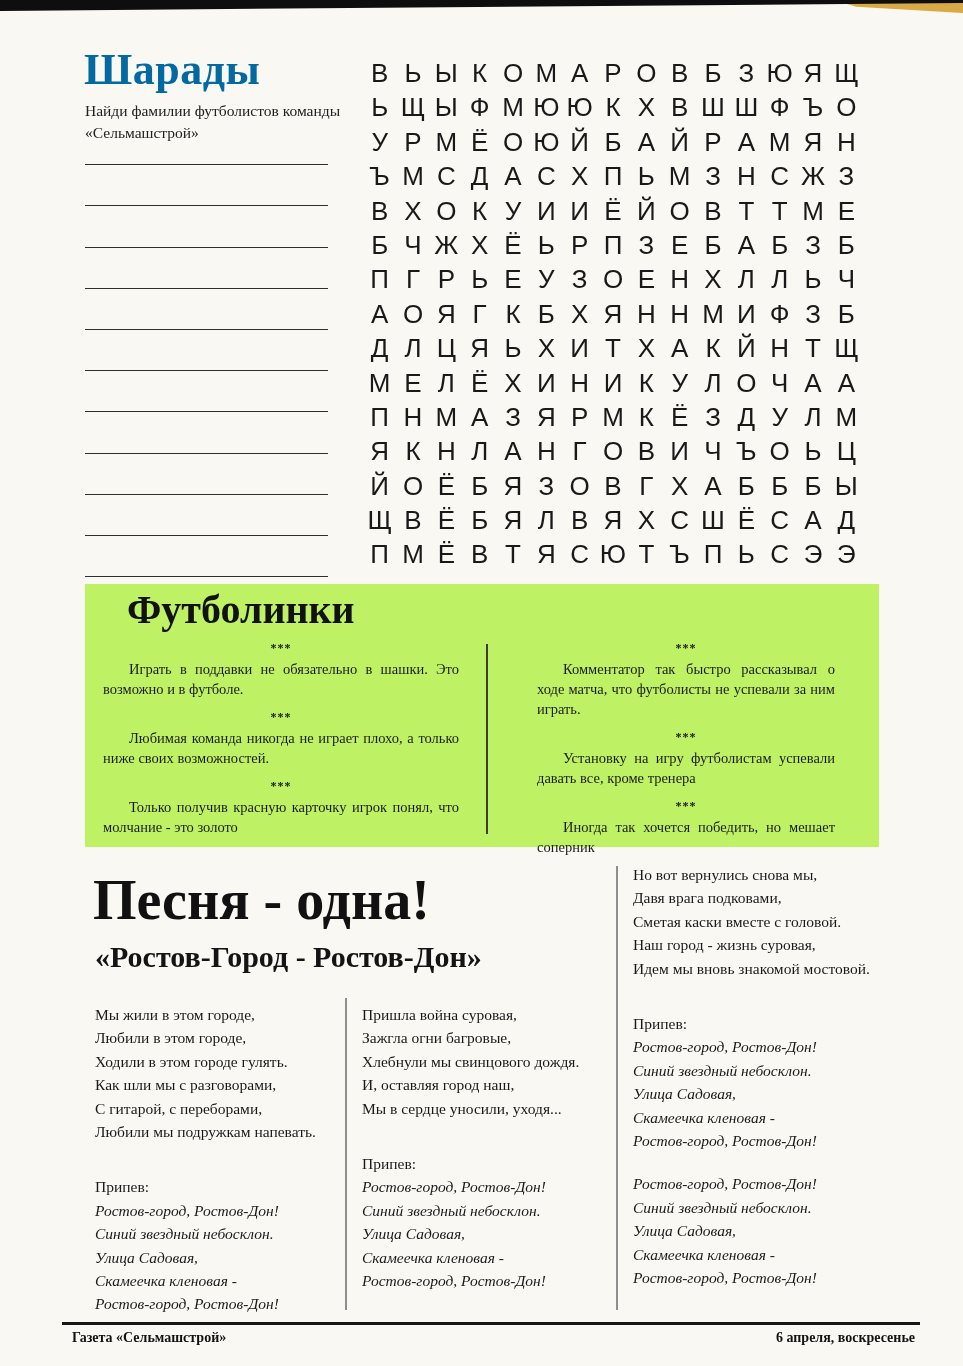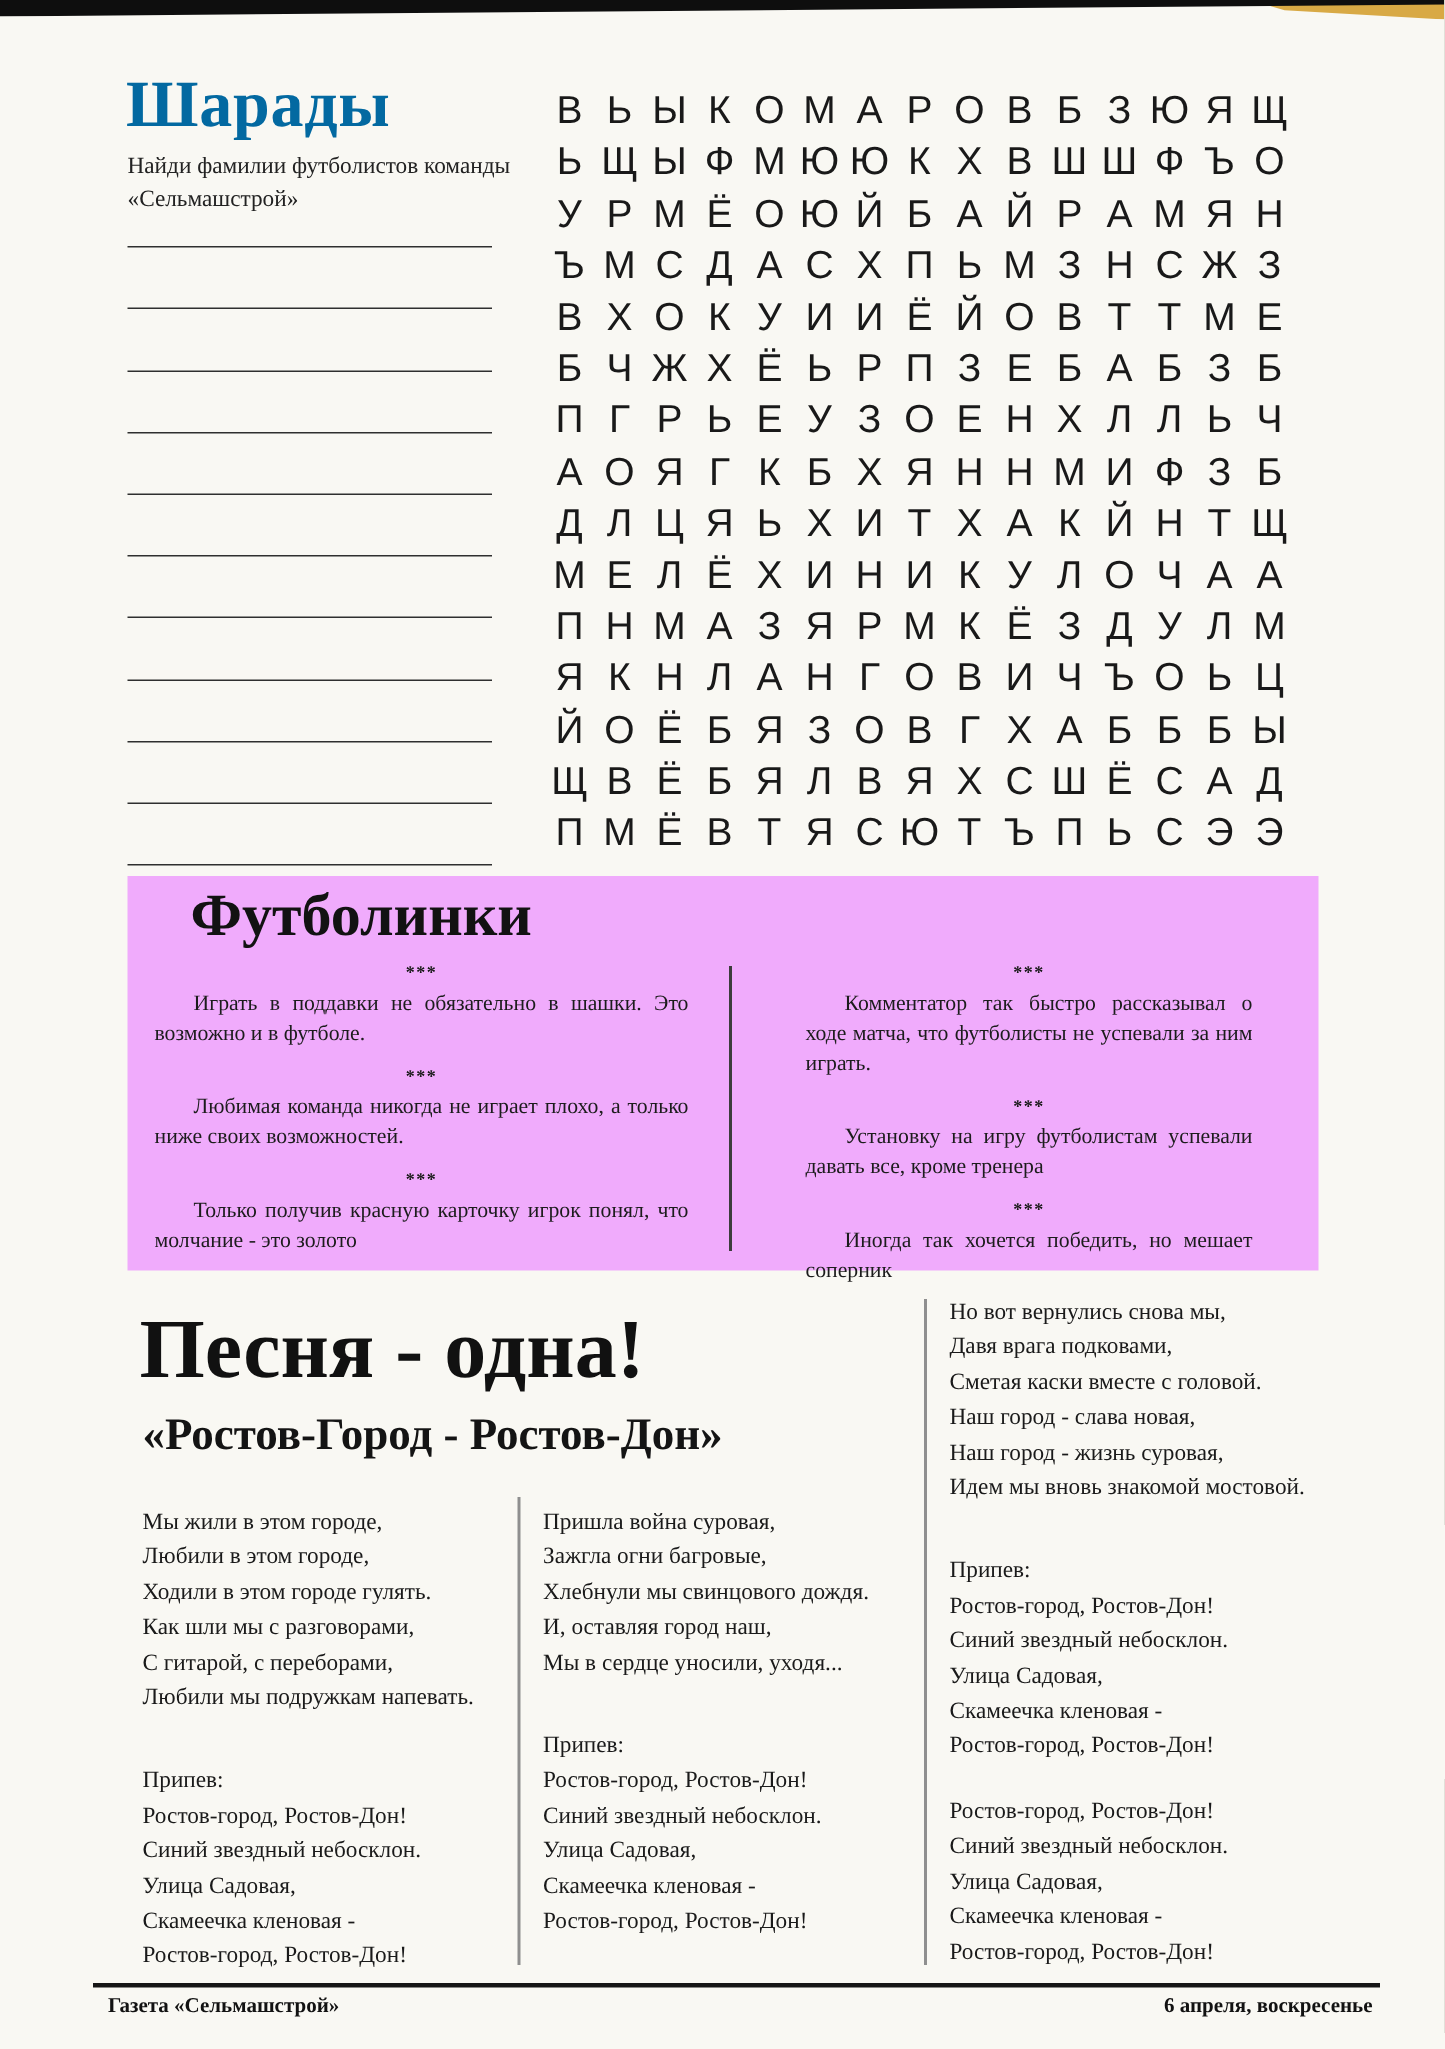--- a/index.html
+++ b/index.html
@@ -42,21 +42,21 @@
     position:absolute; left:363px; top:56px; width:500px;
     display:grid; grid-template-columns:repeat(15, 1fr);
     font-family:"Liberation Sans", sans-serif;
     font-size:26px; color:#191919;
   }
   .grid-cell { height:34.4px; line-height:34.4px; text-align:center; }
 
   
   .fut-box {
     position:absolute; left:85px; top:584px; width:794px; height:263px;
-    background:#f0abfc;
+    background:#bef264;
   }
   .fut-title {
     position:absolute; left:42px; top:2px; margin:0;
     font-size:40px; font-weight:bold; color:#121212;
   }
   .fut-divider {
     position:absolute; left:401px; top:60px; width:2px; height:190px;
     background:#3c3c3c;
   }
   .fut-col { position:absolute; top:56px; }
@@ -79,21 +79,21 @@
   }
   .song-col { position:absolute; }
   .song-col-0 { left:95px;  top:1003px; width:240px; }
   .song-col-1 { left:362px; top:1003px; width:245px; }
   .song-col-2 { left:633px; top:863px;  width:262px; }
   .v-divider { position:absolute; width:1.5px; background:#8f8f8f; }
   .v-divider-1 { left:345px; top:998px; height:312px; }
   .v-divider-2 { left:616px; top:866px; height:444px; }
   .lyric-line { font-size:15.5px; line-height:23.4px; white-space:nowrap; }
   .chorus-label { font-size:15.5px; line-height:23.4px; margin-top:32px; }
-  .chorus .lyric-line { }
+  .chorus .lyric-line { font-style:italic; }
   .chorus-repeat { margin-top:20px; }
 
   
   .footer-rule {
     position:absolute; left:62px; top:1322px; width:858px; height:2.5px;
     background:#161616;
   }
   .footer-left {
     position:absolute; left:72px; top:1330px;
     font-size:14px; font-weight:bold; color:#121212;
@@ -426,21 +426,20 @@
           <div class="lyric-line">Скамеечка кленовая -</div>
           <div class="lyric-line">Ростов-город, Ростов-Дон!</div>
         </div>
       </div>
     <div class="v-divider v-divider-2"></div>
     <div class="song-col song-col-2" id="song-col-2">
         <div class="verse">
           <div class="lyric-line">Но вот вернулись снова мы,</div>
           <div class="lyric-line">Давя врага подковами,</div>
           <div class="lyric-line">Сметая каски вместе с головой.</div>
-          <div class="lyric-line">Наш город - слава новая,</div>
           <div class="lyric-line">Наш город - жизнь суровая,</div>
           <div class="lyric-line">Идем мы вновь знакомой мостовой.</div>
         </div>
         <div class="chorus-label">Припев:</div>
         <div class="chorus">
           <div class="lyric-line">Ростов-город, Ростов-Дон!</div>
           <div class="lyric-line">Синий звездный небосклон.</div>
           <div class="lyric-line">Улица Садовая,</div>
           <div class="lyric-line">Скамеечка кленовая -</div>
           <div class="lyric-line">Ростов-город, Ростов-Дон!</div>

